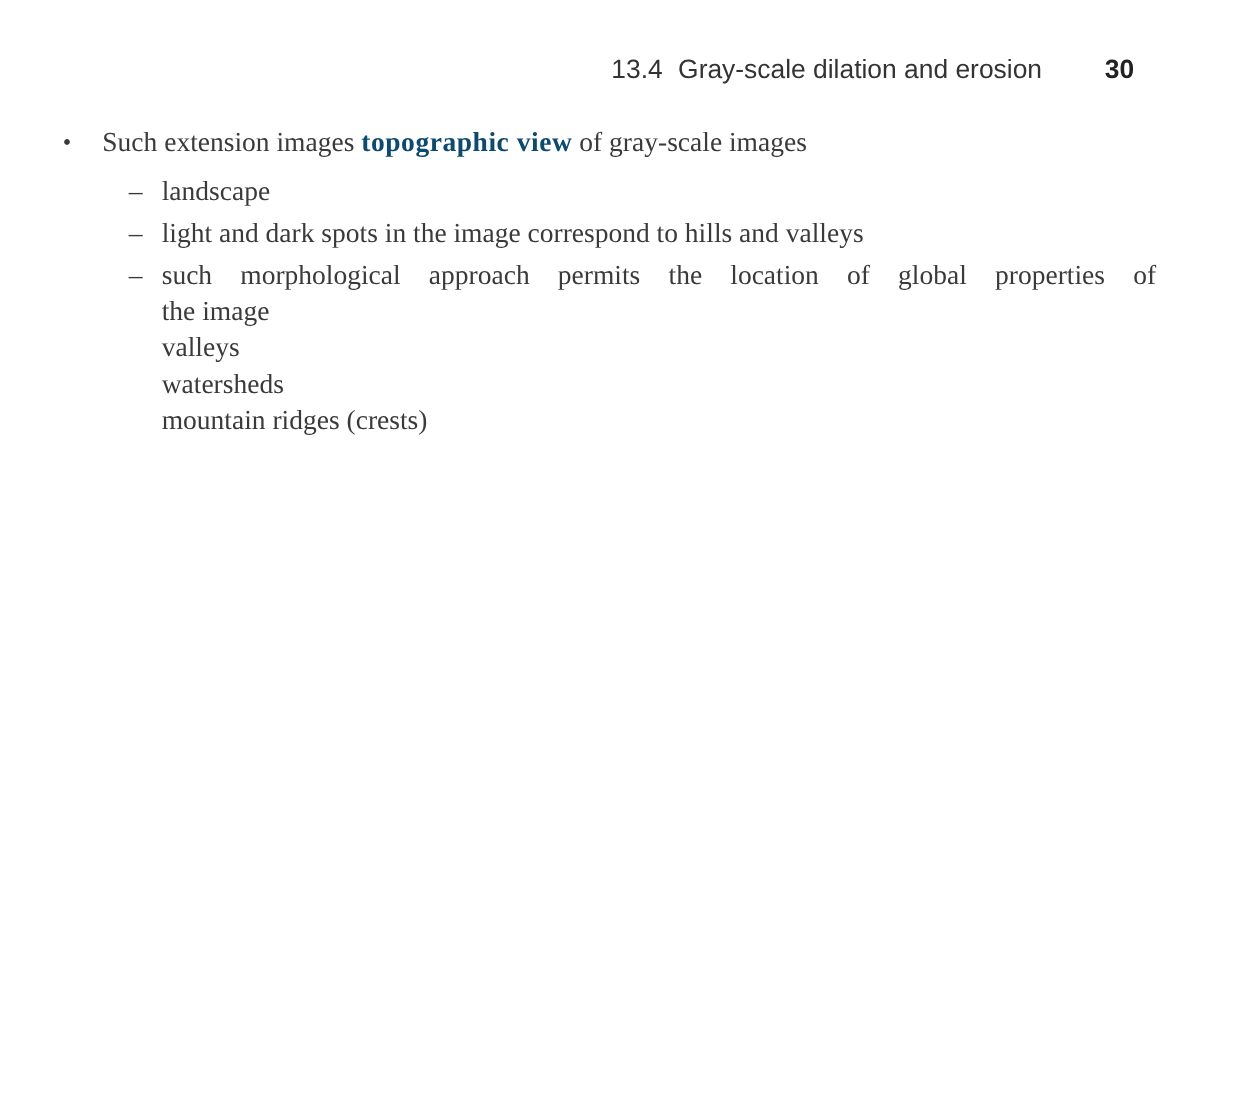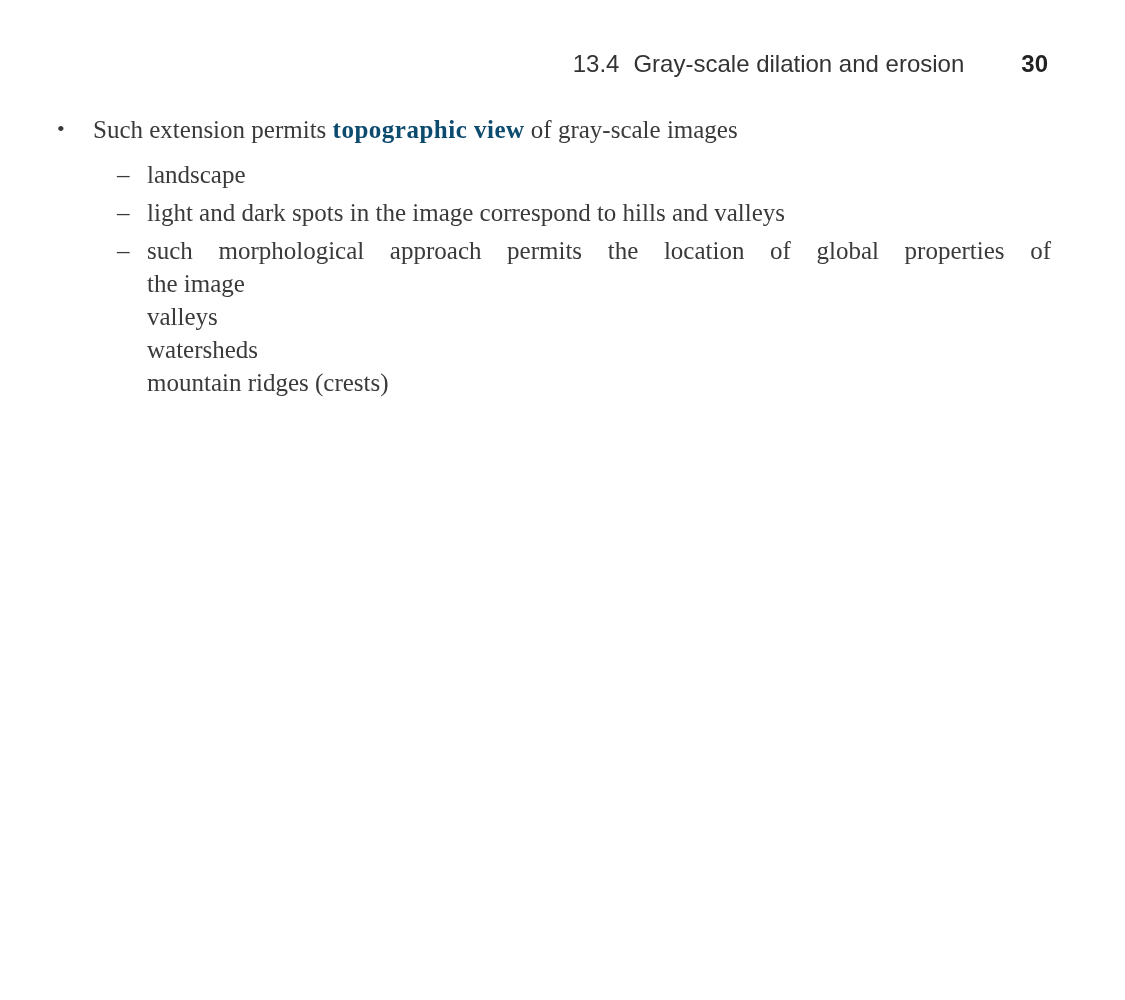--- a/index.html
+++ b/index.html
@@ -14,21 +14,21 @@
     overflow: hidden;
     font-family: "Liberation Serif", serif;
     color: #3a3a3a;
   }
 
   
   .page-header {
     position: absolute;
     top: 49px;
     left: 0;
-    right: 77px;
+    right: 94px;
     text-align: right;
     font-family: "Liberation Sans", sans-serif;
     font-size: 24px;
     line-height: 30px;
     color: #333333;
     white-space: nowrap;
   }
   .page-header .section-no {
     margin-right: 14px;
   }
@@ -93,21 +93,21 @@
 </head>
 <body>
 
 <div class="page-header">
   <span class="section-no">13.4</span><span>Gray-scale dilation and erosion</span><span class="page-no">30</span>
 </div>
 
 <div class="content">
 
   <div class="l1-item">
-    <span class="bullet">•</span><span>Such extension permits </span><b>topographic view</b><span> of gray-scale images</span>
+    <span class="bullet">•</span><span>Such extension images </span><b>topographic view</b><span> of gray-scale images</span>
   </div>
 
   <div class="sub-list">
 
     <div class="l2-item">
       <span class="dash">–</span>
       <div class="tline">landscape</div>
     </div>
 
     <div class="l2-item">

